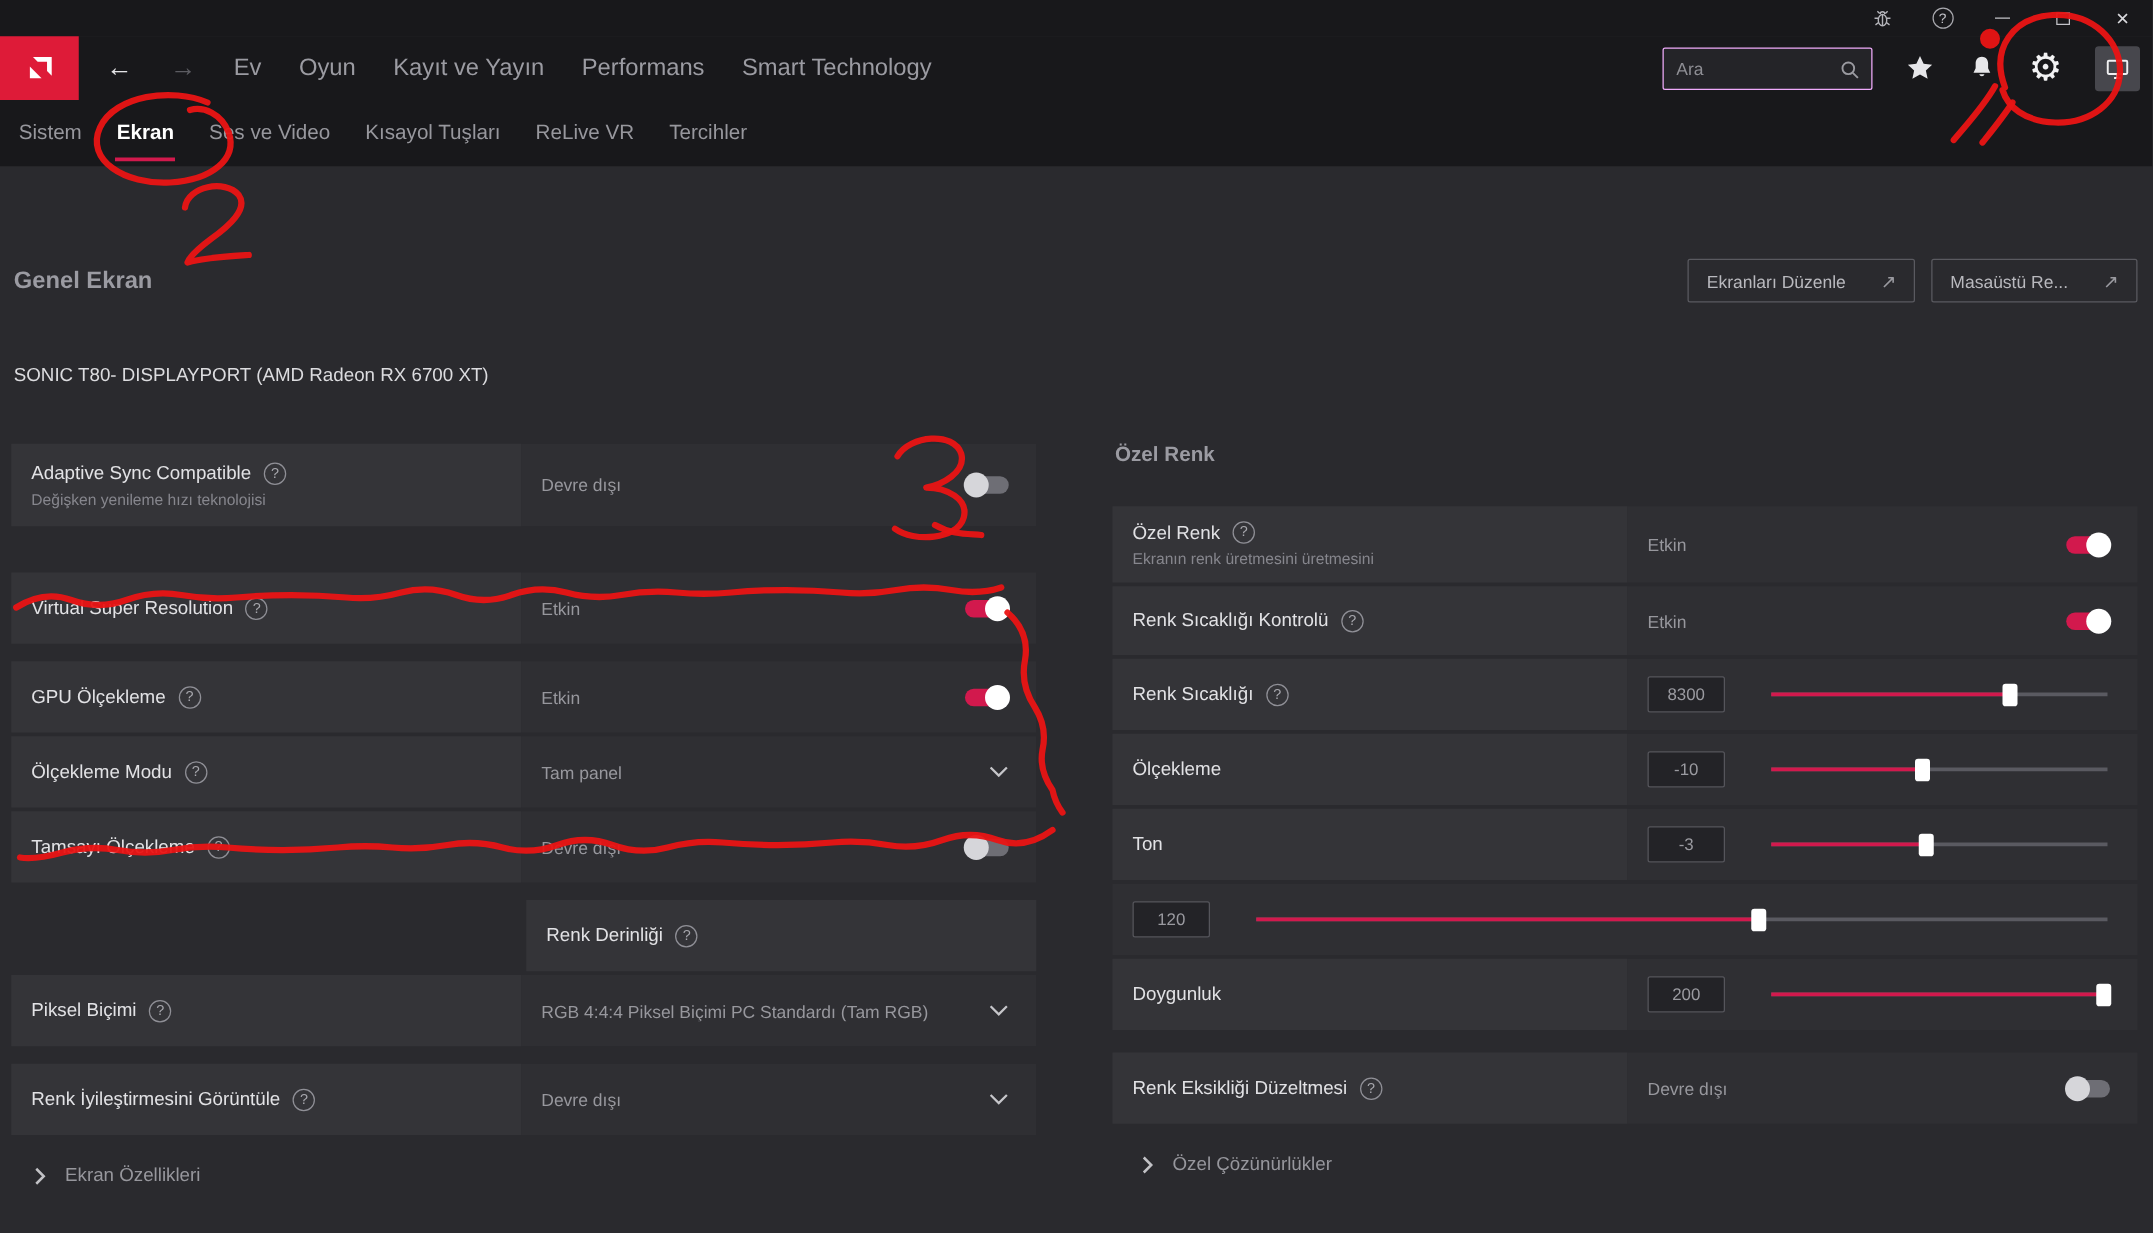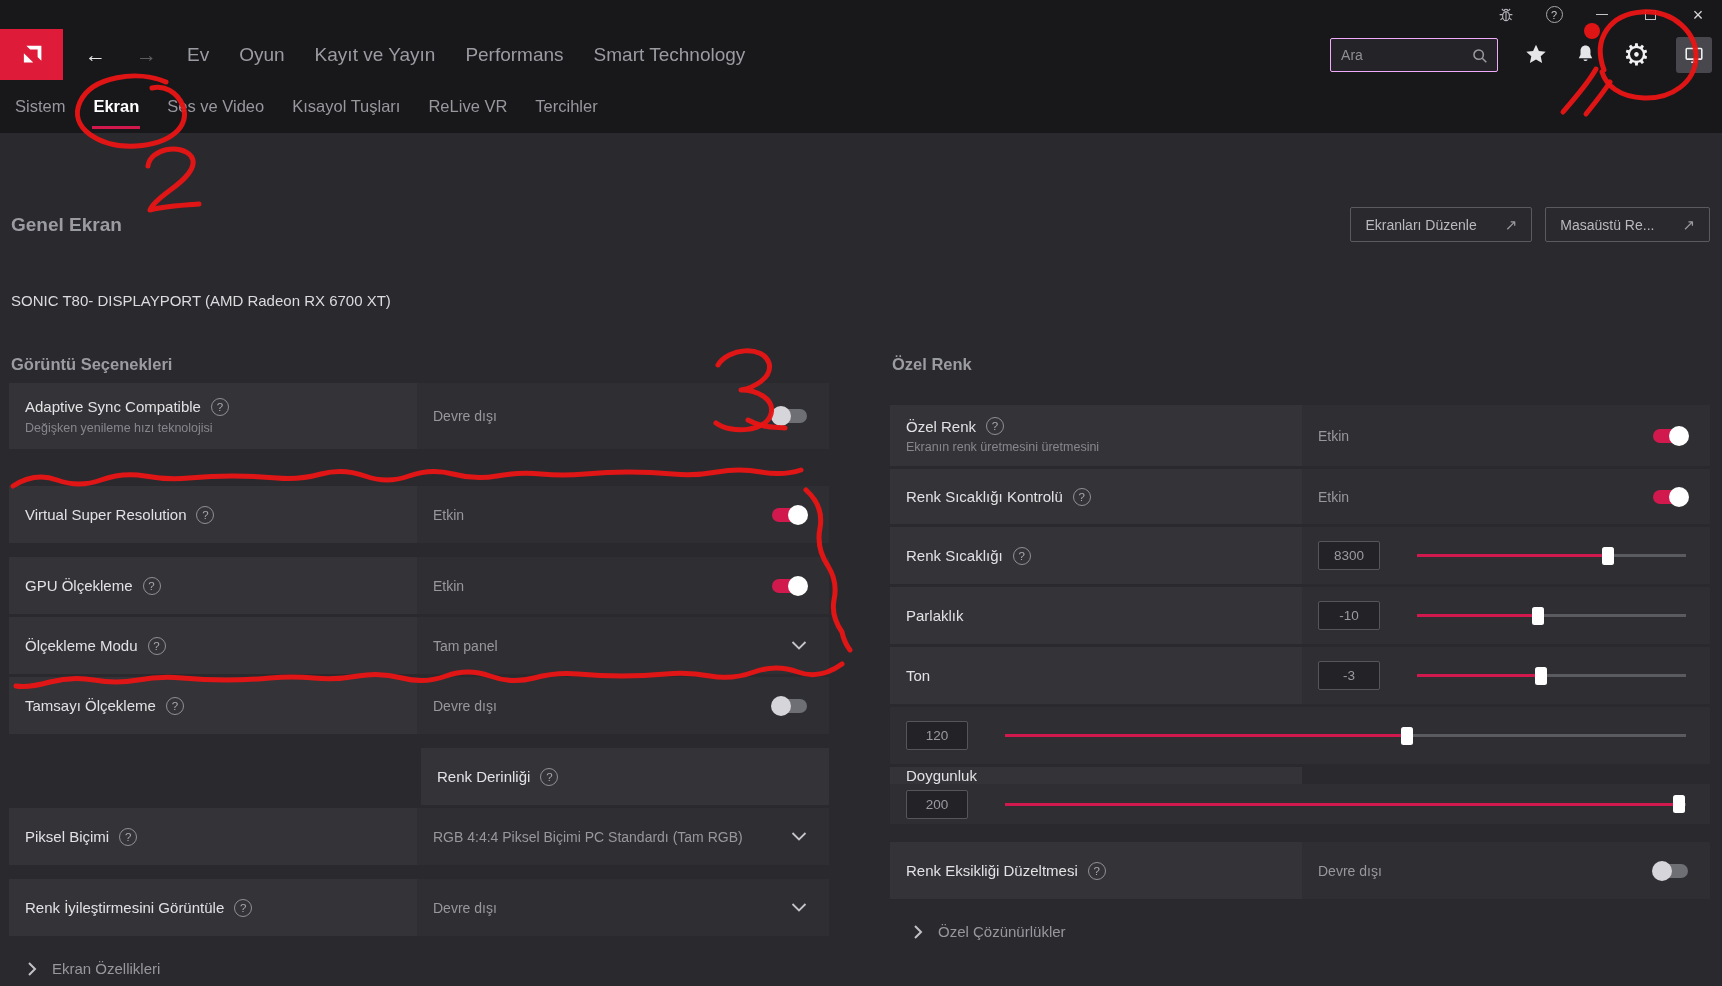--- a/index.html
+++ b/index.html
@@ -46,21 +46,21 @@
 
   .display-line { margin-top:50px; font-size:15px; color:#dcdcdf; margin-left:2px; }
 
   .cols { display:flex; gap:61px; margin-top:46px; }
   .col { width:820px; }
   .col h2 { font-size:16.5px; font-weight:bold; color:#9b9ba2; margin:0 0 9px 2px; }
   .col.right h2 { margin-bottom:31px; }
 
   .srow { display:flex; margin-bottom:3px; height:57px;justify-content:flex-end; }
   .srow.h66 { height:66px; } .srow.h61 { height:61px; } .srow.h55 { height:55px; }
-  .srow.mb37 { margin-bottom:37px; } .srow.mb14 { margin-bottom:14px; } .srow.mb18 { margin-bottom:18px;flex-direction:column; } .srow.mb0 { margin-bottom:0; }
+  .srow.mb37 { margin-bottom:37px; } .srow.mb14 { margin-bottom:14px; } .srow.mb18 { margin-bottom:18px; } .srow.mb0 { margin-bottom:0; }
   .rl { width:408px; background:#343438; padding:0 16px; display:flex; flex-direction:column; justify-content:center; }
   .col.right .rl { width:412px; }
   .rr { flex:1; background:#2f2f33; display:flex; align-items:center; padding:0 22px 0 16px; }
   .lline { display:flex; align-items:center; gap:10px; }
   .rlabel { font-size:15px; color:#e2e2e5; white-space:nowrap; }
   .help { width:18px; height:18px; border:1px solid #8f8f96; border-radius:50%; color:#a8a8ae; font-size:11.5px; display:flex; align-items:center; justify-content:center; flex:none; cursor:pointer; }
   .rsub { font-size:12.5px; color:#86868d; margin-top:5px; }
   .value { font-size:14px; color:#97979d; white-space:nowrap; overflow:hidden; text-overflow:ellipsis; max-width:330px; }
   .ctl { margin-left:auto; }
 
@@ -191,21 +191,20 @@
         <span class="ext">↗</span>
       </button>
     </div>
   </div>
 
   <div class="display-line">SONIC T80- DISPLAYPORT (AMD Radeon RX 6700 XT)</div>
 
   <div class="cols">
 
     <div class="col">
-      <h2>Görüntü Seçenekleri</h2>
 
       <div class="srow h66 mb37">
         <div class="rl">
           <div class="lline">
             <span class="rlabel">Adaptive Sync Compatible</span>
             <span class="help">?</span>
           </div>
           <div class="rsub">Değişken yenileme hızı teknolojisi</div>
         </div>
         <div class="rr">
@@ -376,21 +375,21 @@
             <span class="track"></span>
               <span class="slider-fill" style="width: 71%;"></span>
               <span class="slider-thumb" style="left: 71%;"></span>
           </span>
         </div>
       </div>
 
       <div class="srow">
         <div class="rl">
           <div class="lline">
-            <span class="rlabel">Parlaklık</span>
+            <span class="rlabel">Ölçekleme</span>
           </div>
         </div>
         <div class="rr">
           <input class="val" value="-10" style="">
           <span class="slider">
             <span class="track"></span>
               <span class="slider-fill" style="width: 45%;"></span>
               <span class="slider-thumb" style="left: 45%;"></span>
           </span>
         </div>

